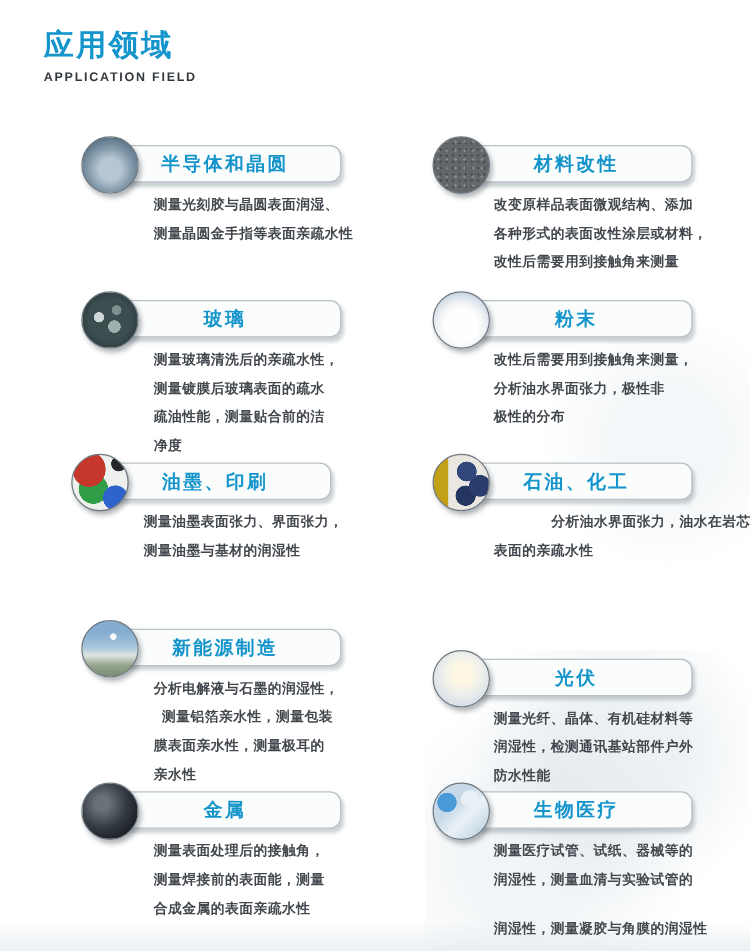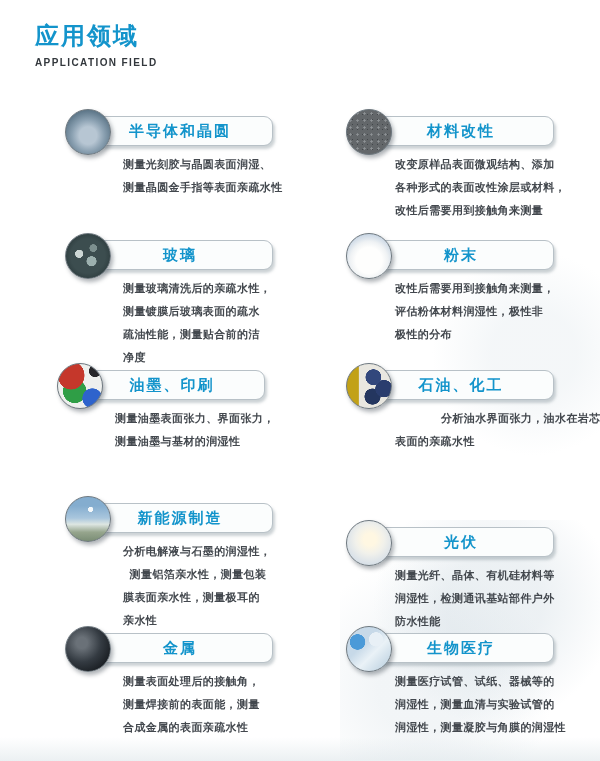--- a/index.html
+++ b/index.html
@@ -133,21 +133,21 @@
 
   <section class="item col-right" style="left:346px;top:233px">
     <div class="head">
       <span class="circle c-powder"></span>
       <div class="pill">
         <span class="pill-label" style="color: rgb(19, 148, 203);">粉末</span>
       </div>
     </div>
     <div class="desc">
       <div class="line" style="color: rgb(67, 72, 78);">改性后需要用到接触角来测量，</div>
-      <div class="line" style="color: rgb(67, 72, 78);">评估粉体材料润湿性，极性非</div>
+      <div class="line" style="color: rgb(67, 72, 78);">分析油水界面张力，极性非</div>
       <div class="line" style="color: rgb(67, 72, 78);">极性的分布</div>
     </div>
   </section>
 
   <section class="item col-left" style="left:57px;top:363px">
     <div class="head">
       <span class="circle c-ink"></span>
       <div class="pill">
         <span class="pill-label" style="color: rgb(19, 148, 203);">油墨、印刷</span>
       </div>
@@ -217,17 +217,17 @@
   <section class="item col-right" style="left:346px;top:626px">
     <div class="head">
       <span class="circle c-bio"></span>
       <div class="pill">
         <span class="pill-label" style="color: rgb(19, 148, 203);">生物医疗</span>
       </div>
     </div>
     <div class="desc">
       <div class="line" style="color: rgb(67, 72, 78);">测量医疗试管、试纸、器械等的</div>
       <div class="line" style="color: rgb(67, 72, 78);">润湿性，测量血清与实验试管的</div>
-      <div class="line" style="color: rgb(67, 72, 78);">润湿性，测量凝胶与角膜的润湿性</div>
+      <div class="line" style="color: rgb(67, 72, 78); margin-top: 16px;">润湿性，测量凝胶与角膜的润湿性</div>
     </div>
   </section>
 
 </div>
 
 </body></html>

